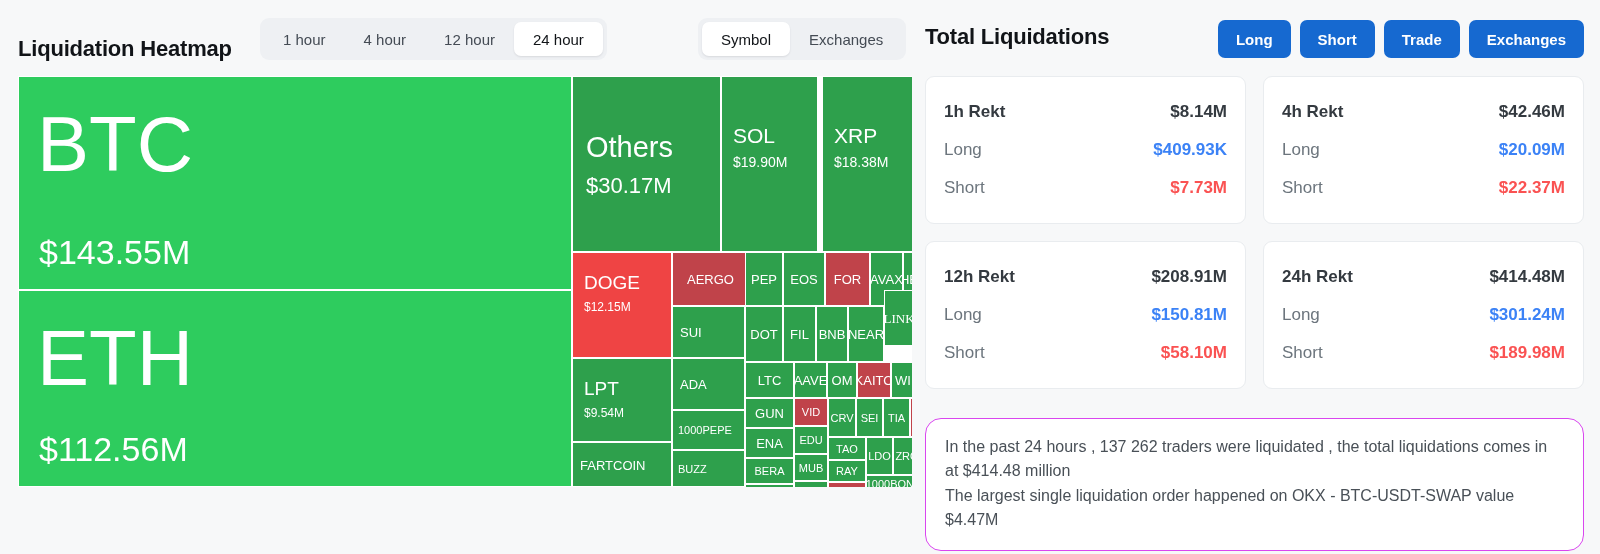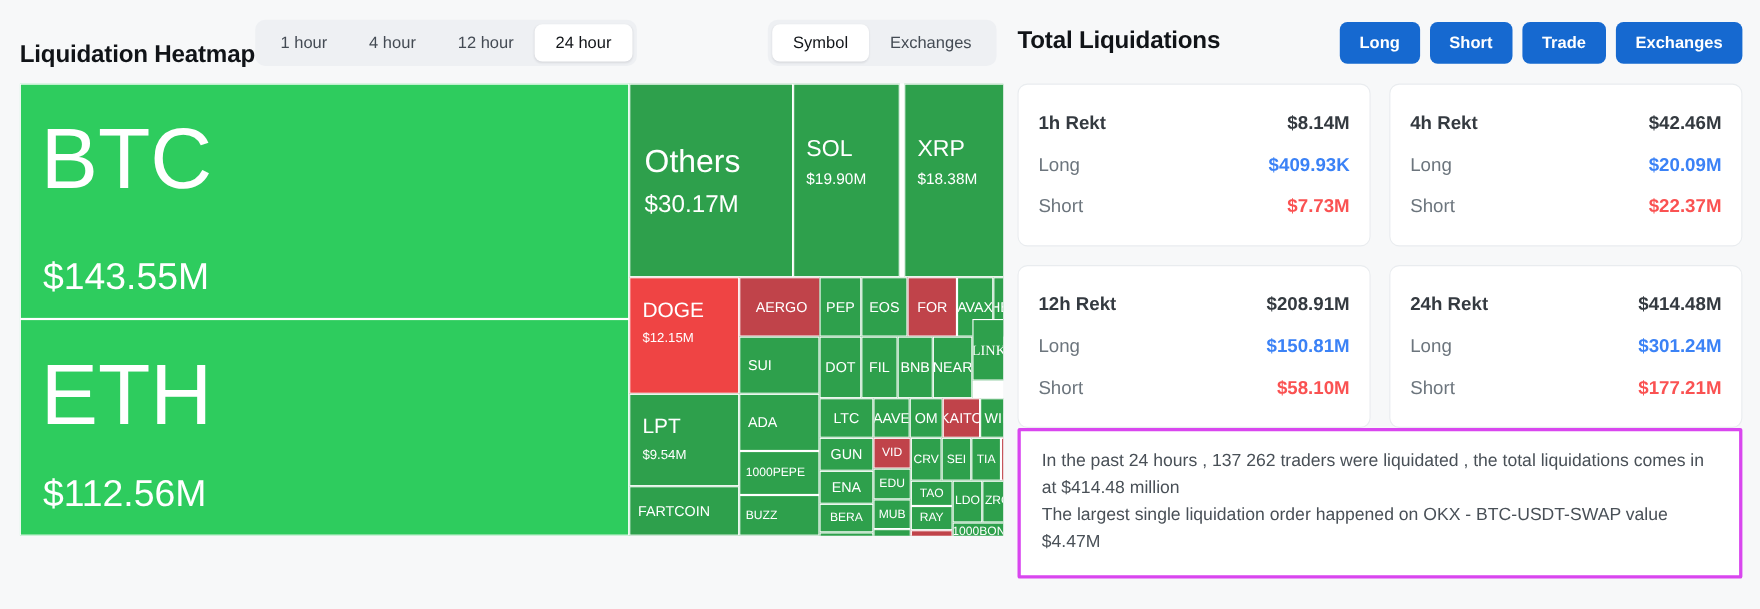--- a/index.html
+++ b/index.html
@@ -21,21 +21,21 @@
     letter-spacing: -0.2px;
   }
   .seg-group {
     position: absolute;
     background: #eef0f3;
     border-radius: 9px;
     height: 42px;
     display: flex; align-items: center;
     padding: 4px;
   }
-  .seg-range { left: 232px; top: 18px; text-align: right; }
+  .seg-range { left: 260px; top: 18px; text-align: right; }
   .seg-mode  { left: 698px; top: 18px; }
   .seg-btn {
     height: 34px;
     display: flex; align-items: center; justify-content: center;
     padding: 0 19px;
     font-size: 15px; color: #444b54;
     border-radius: 7px;
     white-space: nowrap;
     cursor: pointer;
   }
@@ -126,24 +126,24 @@
     display: flex; justify-content: space-between; align-items: center;
     height: 38px;
   }
   .lbl-head { font-size: 17px; font-weight: 700; color: #343a40; }
   .val-head { font-size: 17px; font-weight: 700; color: #343a40; }
   .lbl { font-size: 17px; color: #6c757d; }
   .val-long  { font-size: 17px; font-weight: 700; color: #3b82f6; }
   .val-short { font-size: 17px; font-weight: 700; color: #fa5252; }
 
   .summary {
-    margin-top: 0;
+    margin-top: 29px;
     background: #ffffff;
-    border: 3px solid #d946ef;
-    border-radius: 2px;
+    border: 1px solid #d946ef;
+    border-radius: 16px;
     padding: 16px 19px 18px 19px;
   }
   .summary p {
     font-size: 16px; color: #495057; line-height: 1.52;
   }
 </style>
 </head>
 <body>
 
 <div class="header">
@@ -359,21 +359,21 @@
         <div class="card-row">
           <span class="lbl-head">24h Rekt</span>
           <span class="val-head">$414.48M</span>
         </div>
         <div class="card-row">
           <span class="lbl">Long</span>
           <span class="val-long">$301.24M</span>
         </div>
         <div class="card-row">
           <span class="lbl">Short</span>
-          <span class="val-short">$177.21M</span>
+          <span class="val-short">$189.98M</span>
         </div>
       </div>
     </div>
   <div class="summary">
     <p>In the past 24 hours , 137 262 traders were liquidated , the total liquidations comes in at $414.48 million</p>
     <p>The largest single liquidation order happened on OKX - BTC-USDT-SWAP value $4.47M</p>
   </div>
 </div>
 
 </body></html>

